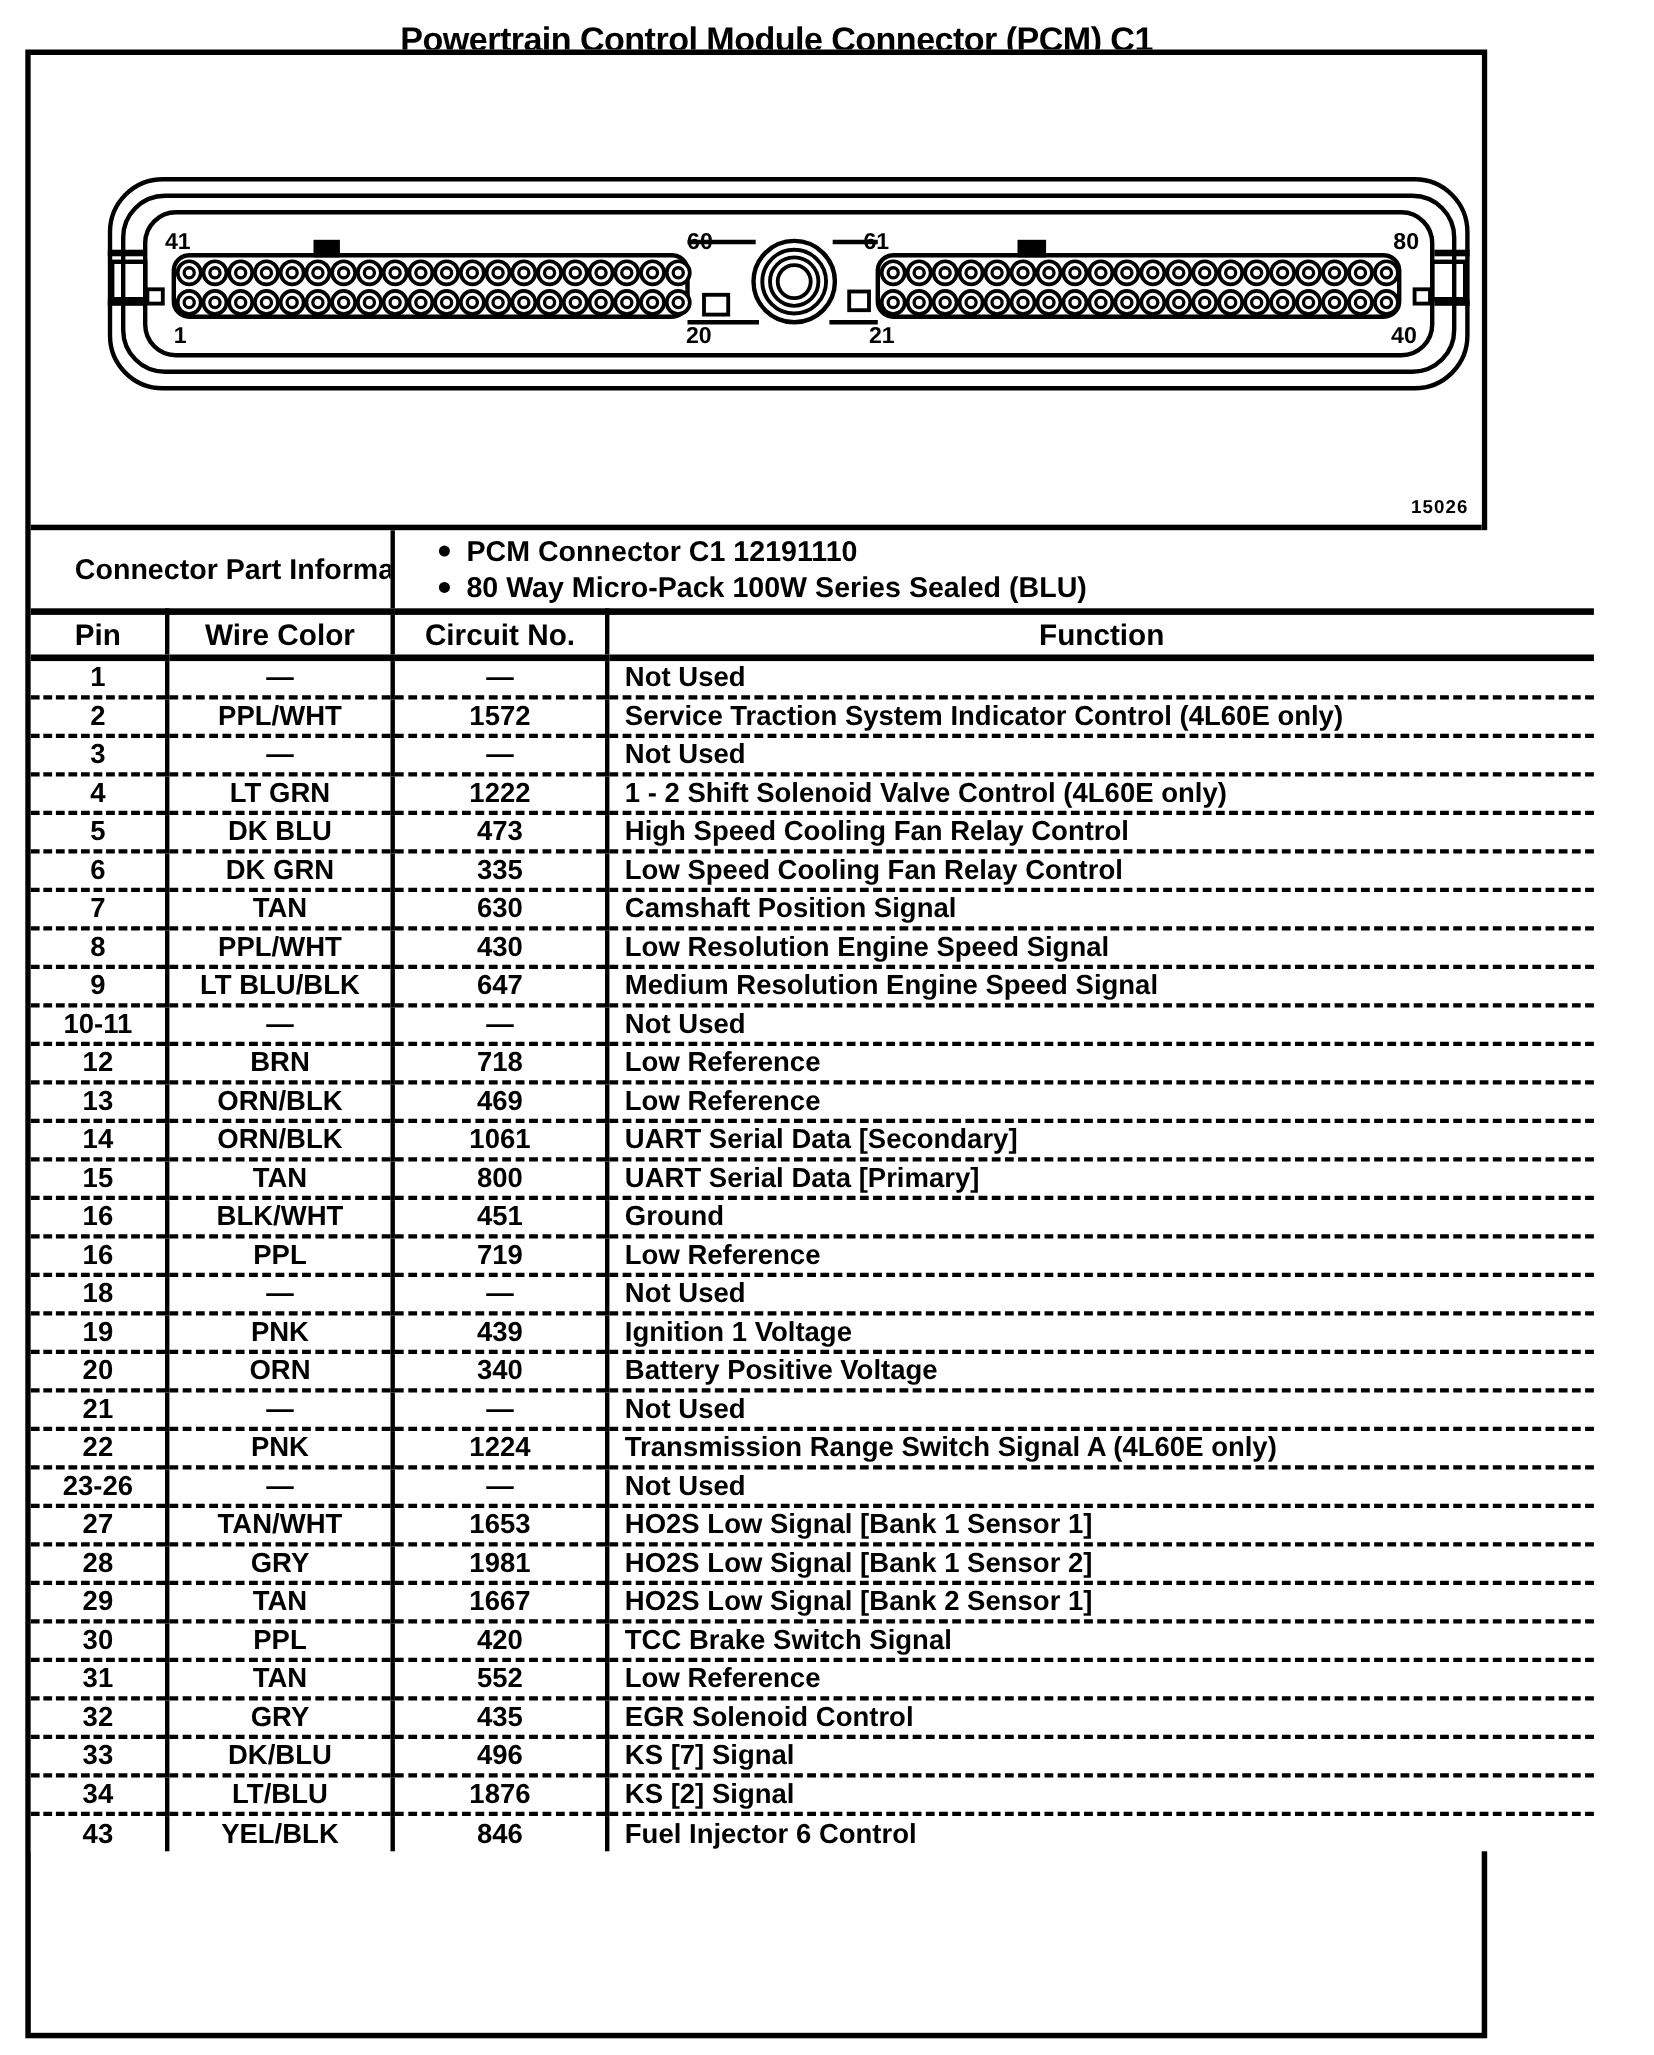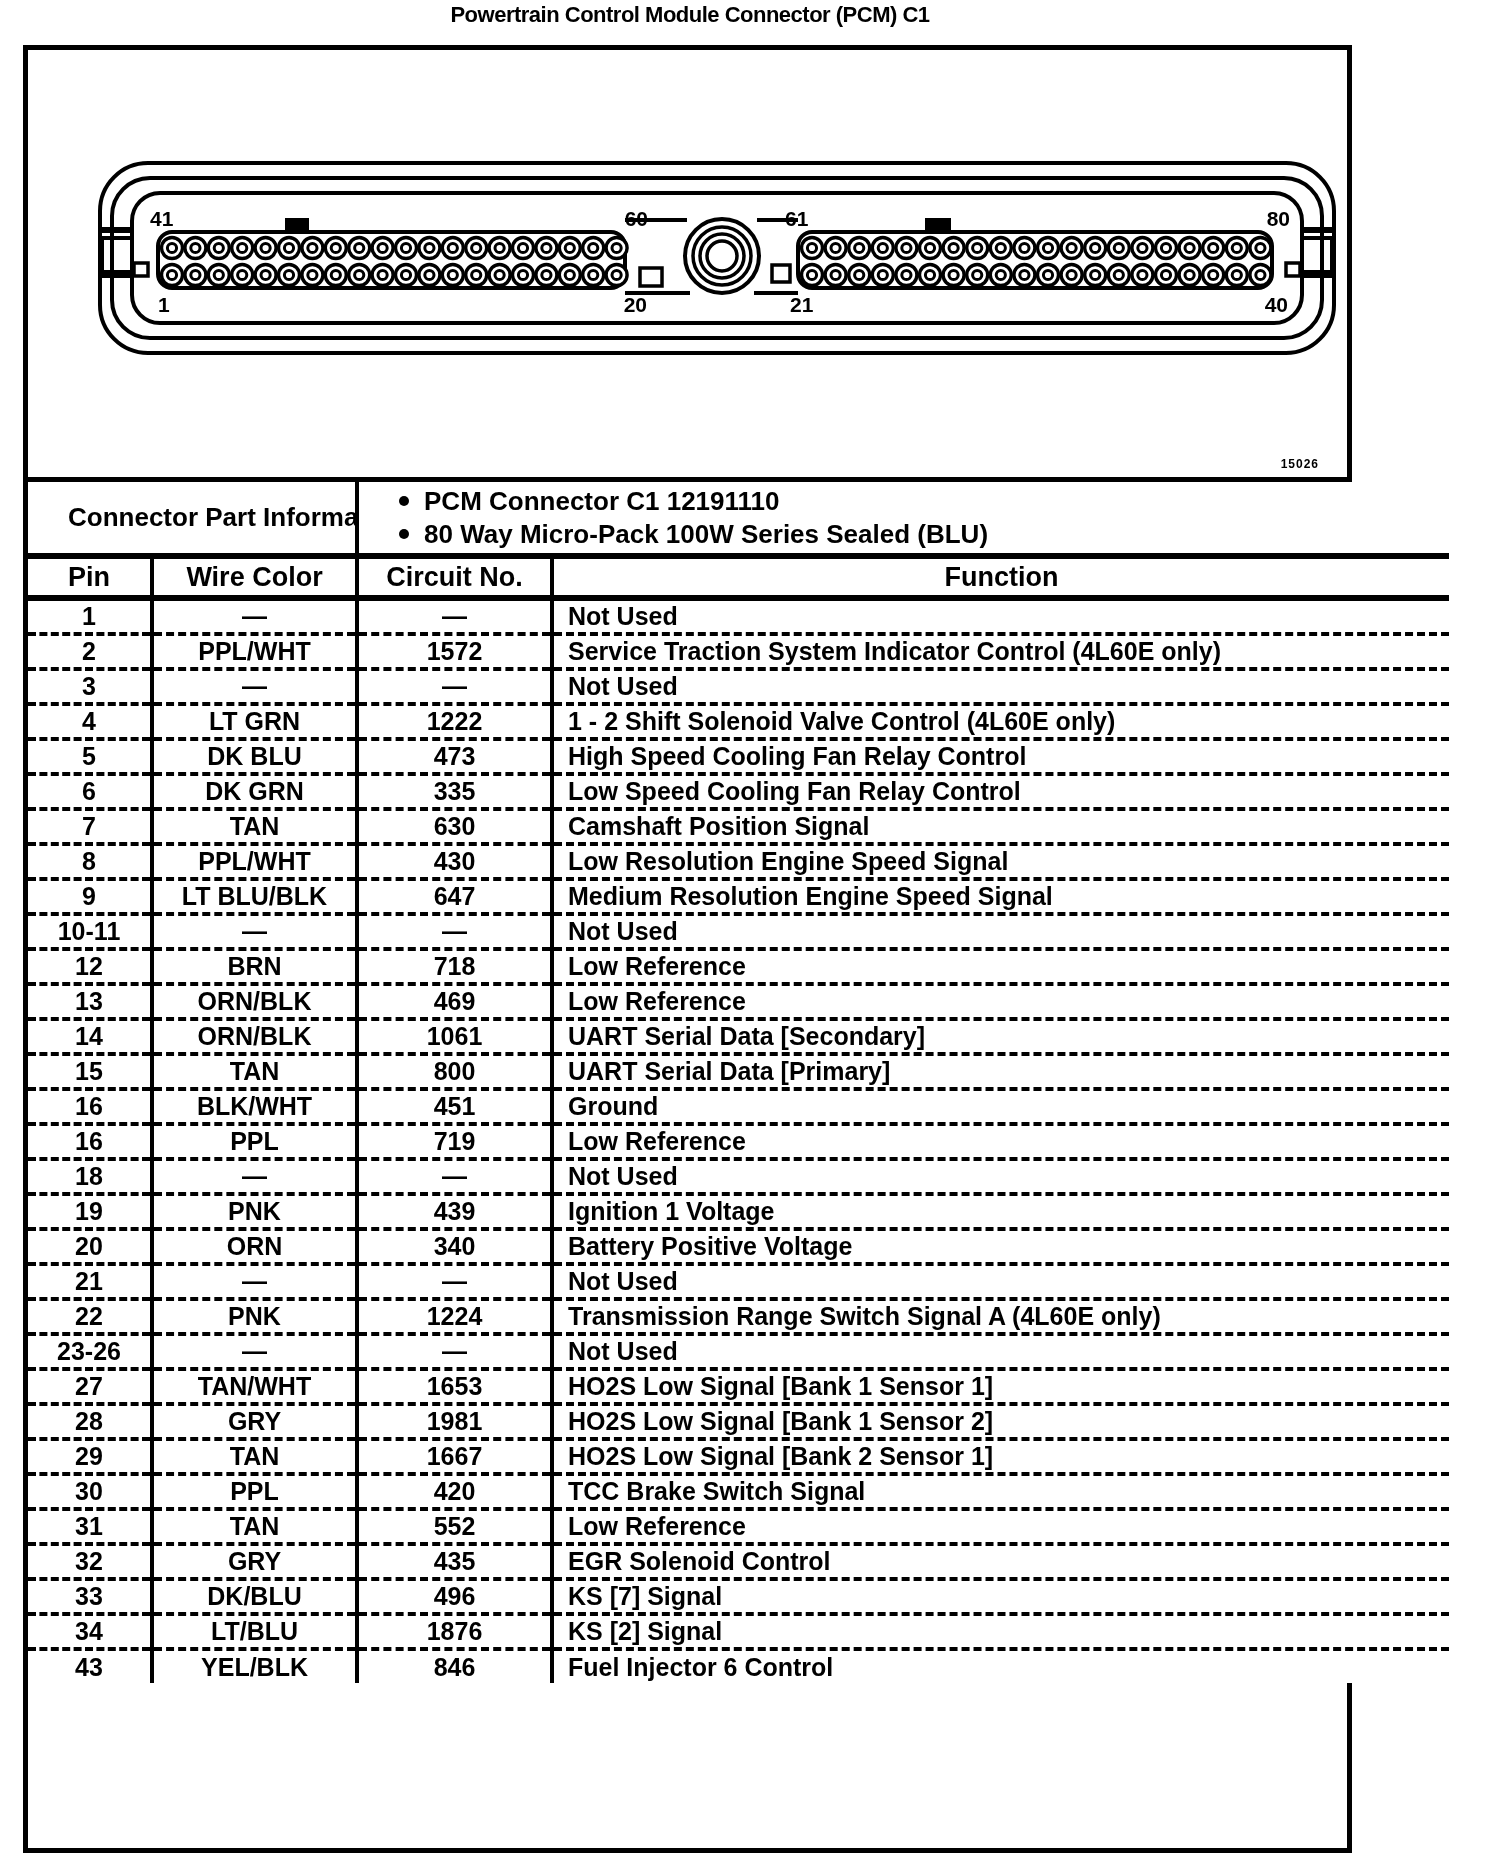--- a/index.html
+++ b/index.html
@@ -2,33 +2,33 @@
 <html><head>
 <meta charset="utf-8">
 <style>
   html,body{margin:0;padding:0;background:#fff;}
   body{
     width:1504px;height:1868px;position:relative;overflow:hidden;
     font-family:"Liberation Sans","DejaVu Sans",sans-serif;color:#000;
     -webkit-font-smoothing:antialiased;
   }
   .page-title{
-    position:absolute;top:2px;left:0;width:1380px;margin:0;
-    text-align:center;font-size:22px;font-weight:800;letter-spacing:-0.5px;
+    position:absolute;top:2px;left:0;width:1380px;margin:16px;
+    text-align:center;font-size:31px;font-weight:800;letter-spacing:-0.5px;
   }
   .frame{
     position:absolute;left:23px;top:45px;width:1329px;height:1808px;
     box-sizing:border-box;border:5px solid #000;background:#fff;
   }
   .figure-area{
     position:relative;height:427px;border-bottom:5px solid #000;background:#fff;
   }
   .figure-area svg{position:absolute;left:0;top:0;}
   .drawing-number{
-    position:absolute;right:28px;bottom:6px;font-size:12px;font-weight:600;letter-spacing:1px;
+    position:absolute;right:12px;bottom:6px;font-size:17px;font-weight:600;letter-spacing:1px;
   }
   table.pin-table{
     border-collapse:collapse;table-layout:fixed;width:1421px;background:#fff;
   }
   table.pin-table td,table.pin-table th{
     box-sizing:border-box;overflow:hidden;white-space:nowrap;
   }
   .col-pin{width:124px;}.col-wire{width:205px;}.col-circuit{width:195px;}.col-func{width:897px;}
   
   tr.info-row td{border-bottom:6px solid #000;height:74px;vertical-align:middle;}

